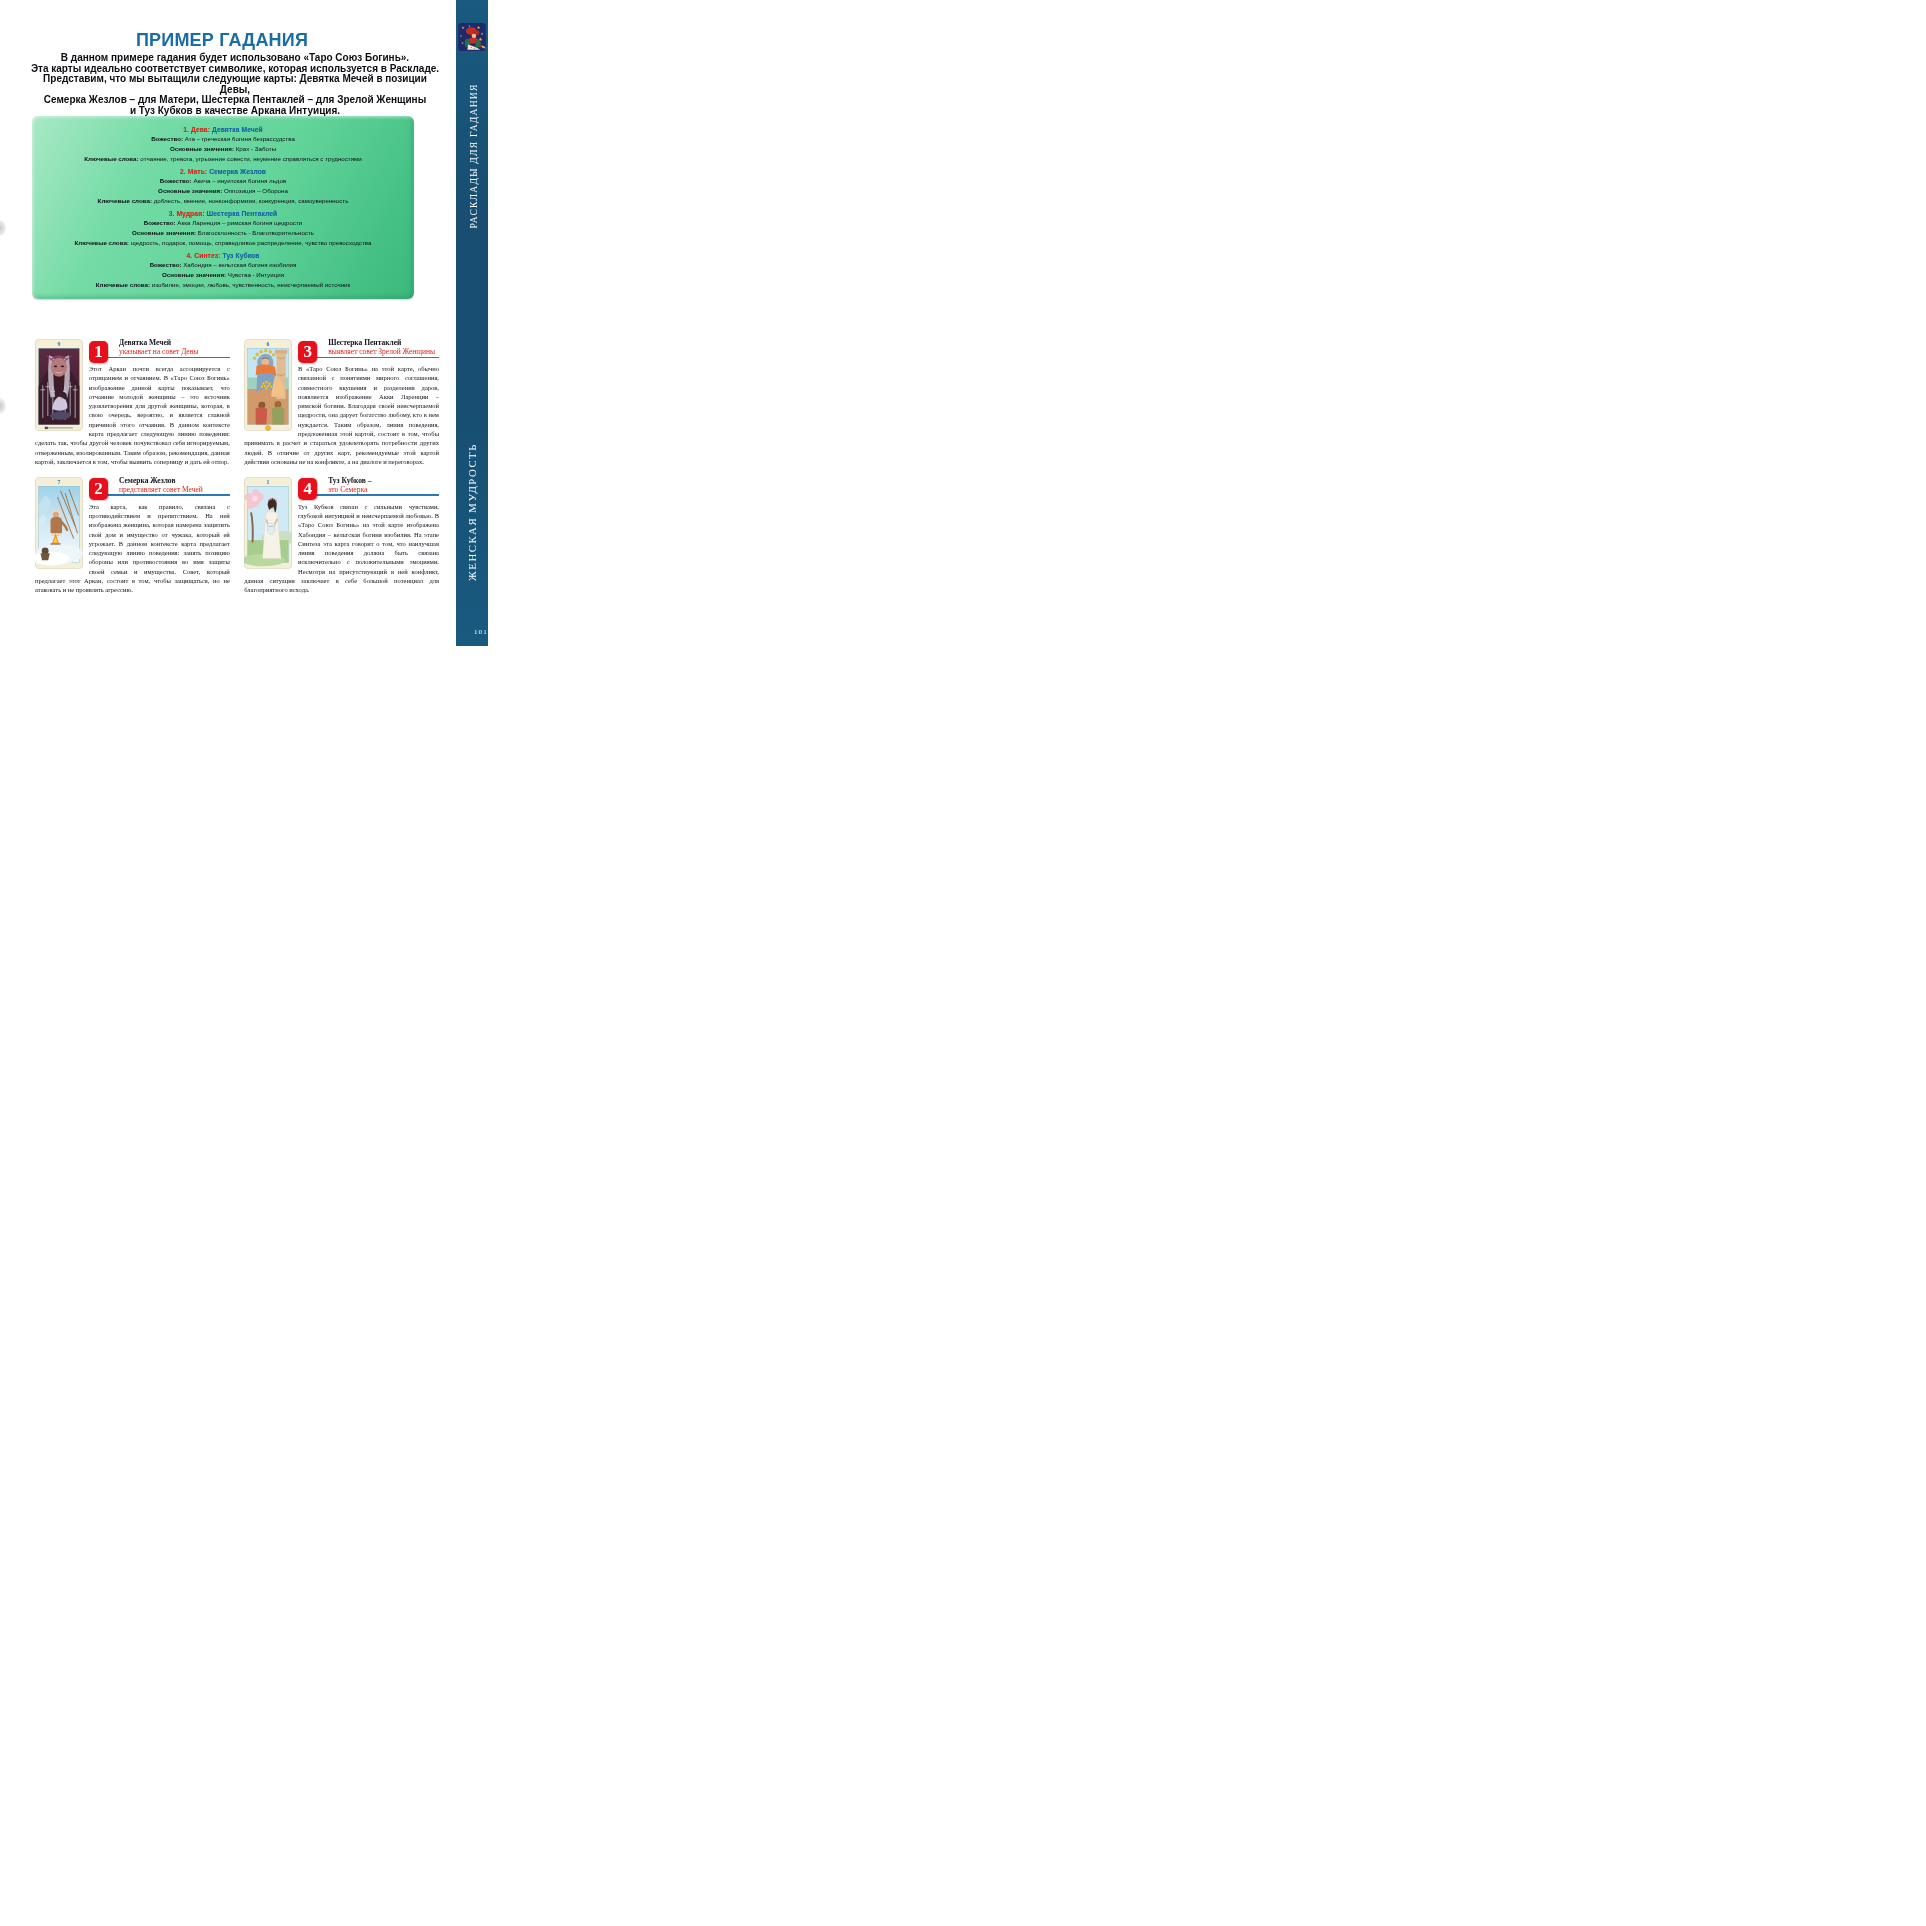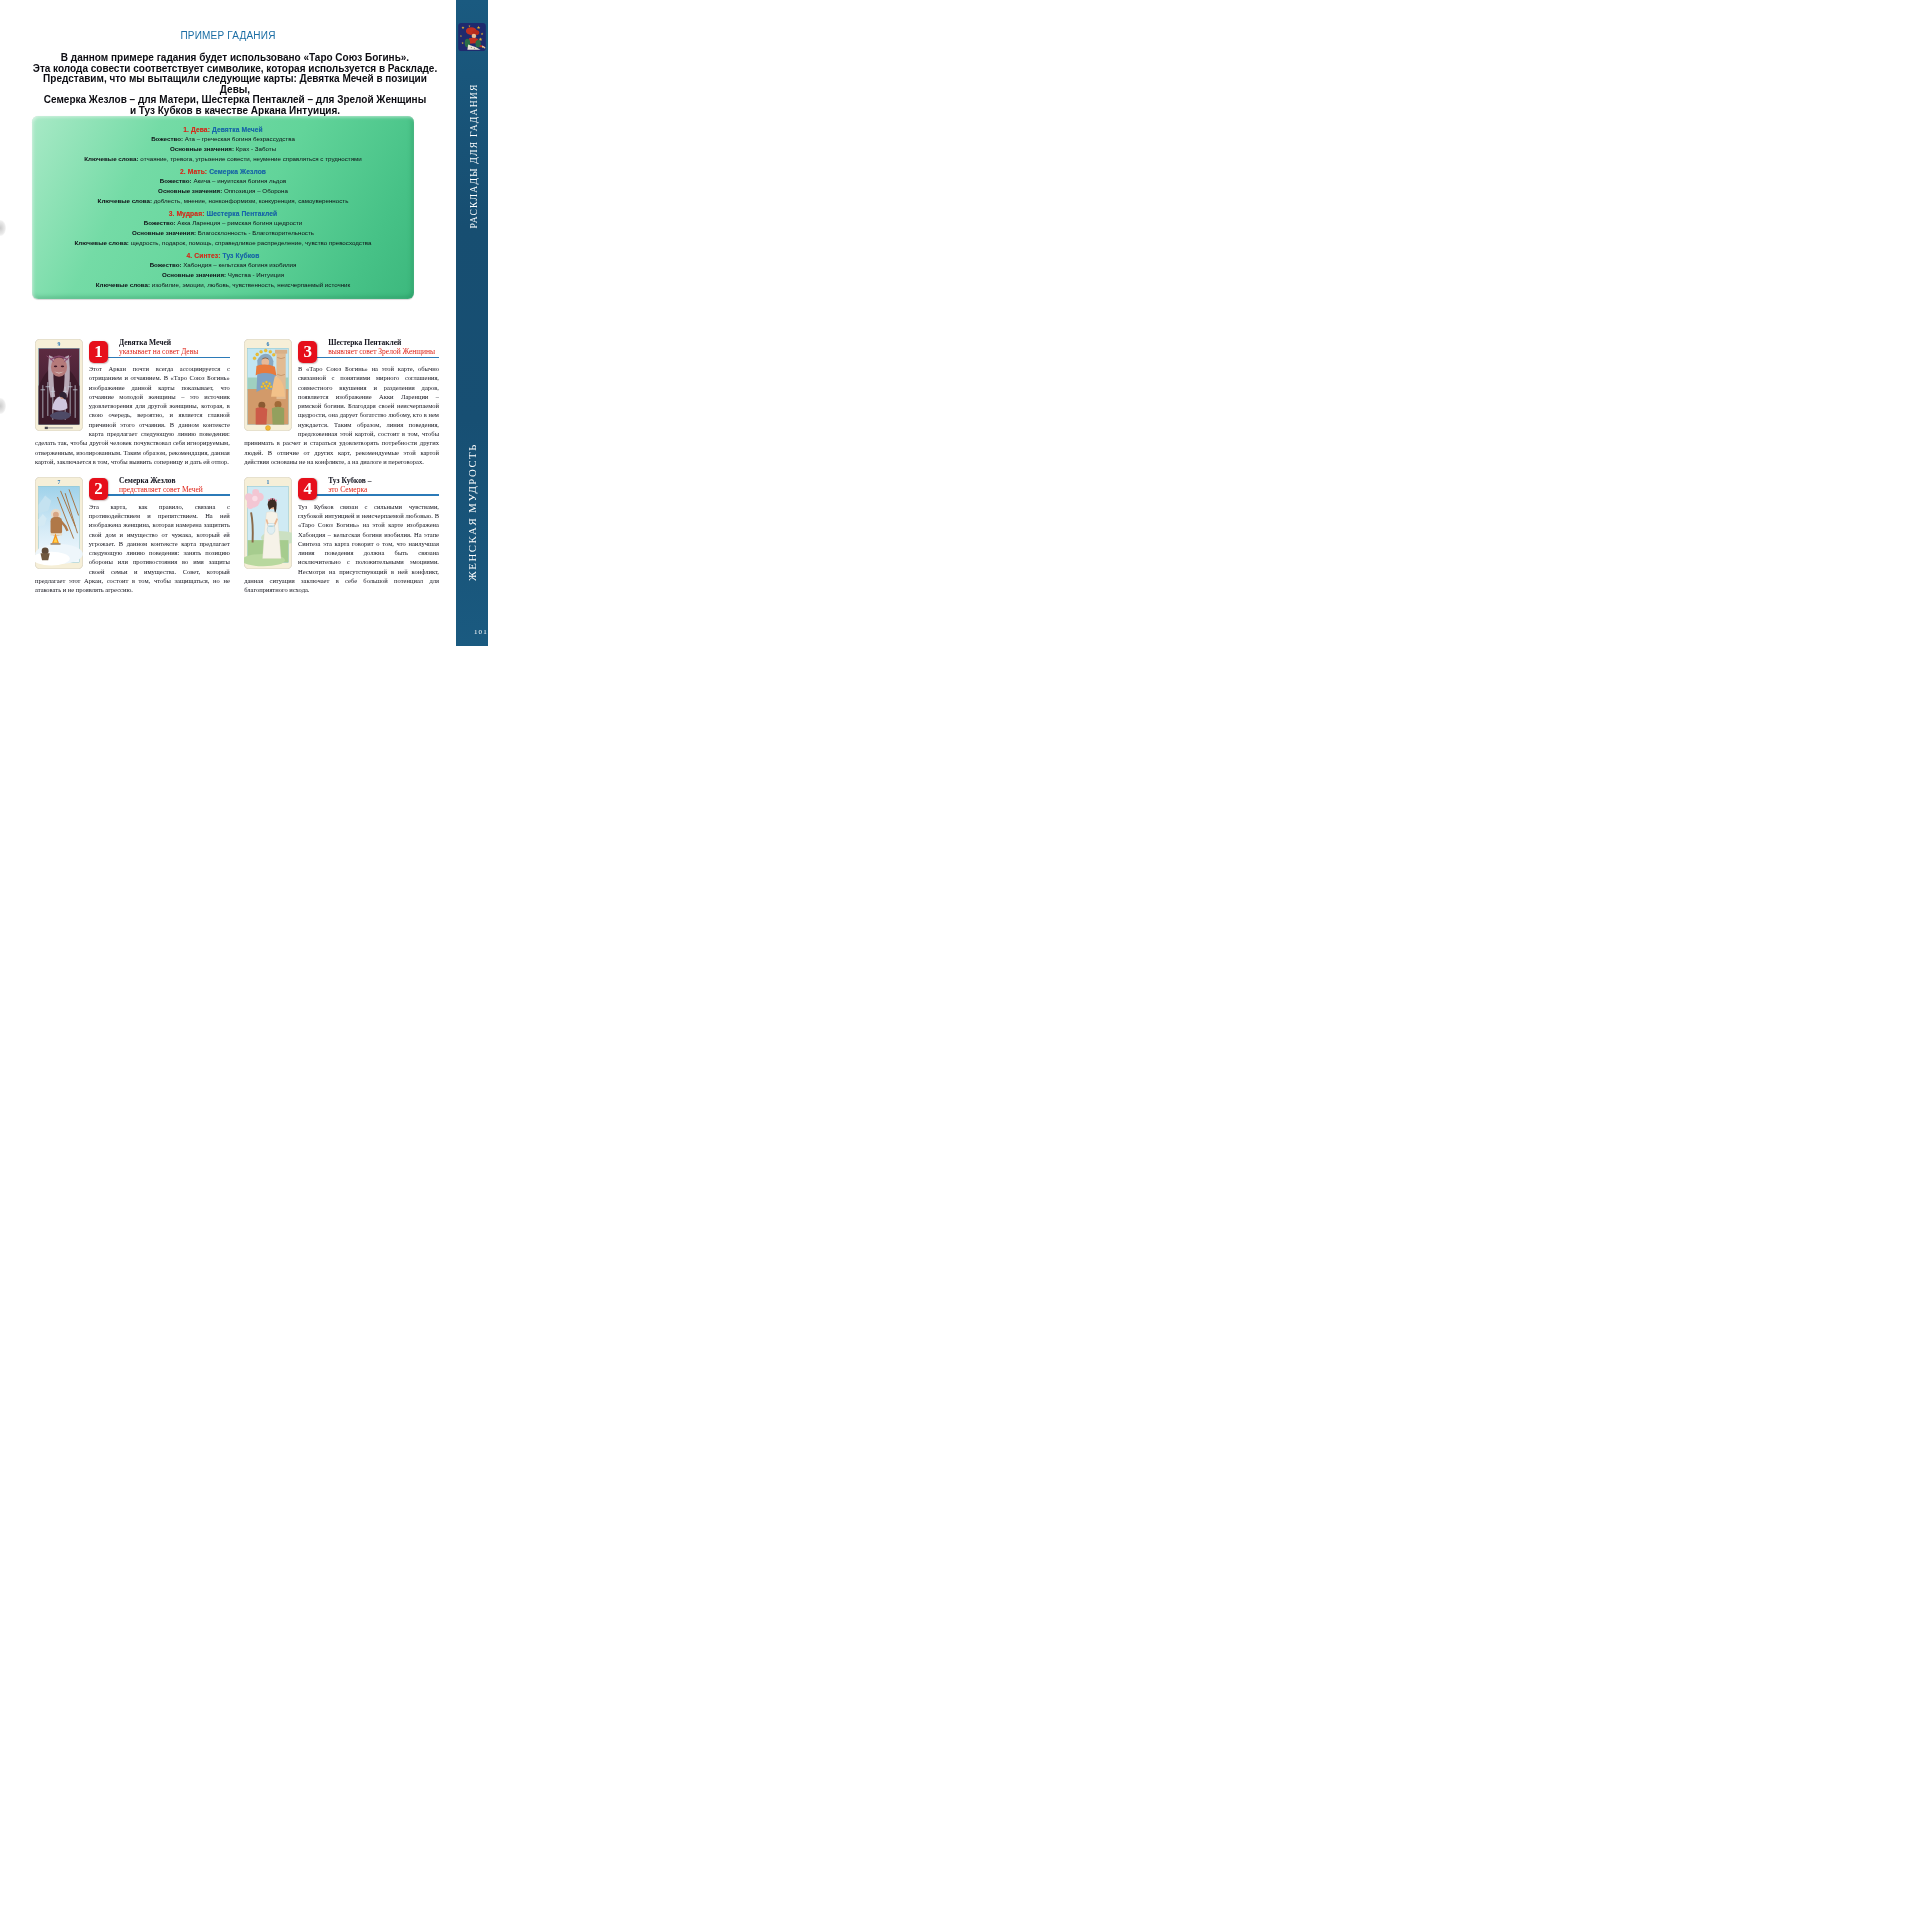--- a/index.html
+++ b/index.html
@@ -17,22 +17,22 @@
   .page-num{position:absolute;left:0;width:100%;top:628px;text-align:right;color:#ffffff;
             font-family:"Liberation Serif",serif;font-size:7px;letter-spacing:1.2px;}
   .corner-art{position:absolute;left:1.9px;top:23px;}
 
   
   .notch{position:absolute;left:-5.4px;width:11.6px;height:16px;border-radius:50%;
          background:radial-gradient(ellipse at center,#c2c2c2 0%,#e6e6e6 55%,#ffffff 78%);opacity:.85;}
   .notch-1{top:220px;} .notch-2{top:398px;}
 
   
-  .page-title{position:absolute;left:26px;width:404px;top:30px;text-align:center;
-              font-size:10px;font-weight:normal;color:#1a6da4;letter-spacing:0.2px;}
+  .page-title{position:absolute;left:20px;width:404px;top:30px;text-align:center;
+              font-size:18px;font-weight:bold;color:#1a6da4;letter-spacing:0.2px;}
   .intro{position:absolute;left:29px;width:412px;top:53px;text-align:center;
          font-weight:bold;font-size:10px;line-height:10.6px;color:#0c0c12;}
 
   
   .green-panel{position:absolute;left:32px;top:116px;width:382px;height:183px;box-sizing:border-box;
       border-radius:6.2px;padding:4.6px 7px;display:flex;flex-direction:column;justify-content:space-evenly;
       background:linear-gradient(118deg,#a8e9c6 0%,#74dba6 28%,#62d49a 58%,#47c287 85%,#3cb87d 100%);
       box-shadow:inset 1.2px 1.2px 3.1px rgba(255,255,255,.55), inset -1.9px -2.3px 4.6px rgba(0,100,55,.28),
                  0 0.4px 0.8px rgba(0,0,0,.15);
       text-align:center;}
@@ -65,21 +65,21 @@
 
 <div class="page">
 
   <div class="notch notch-1"></div>
   <div class="notch notch-2"></div>
 
   <div class="page-title">ПРИМЕР ГАДАНИЯ</div>
 
   <div class="intro">
     <div>В данном примере гадания будет использовано «Таро Союз Богинь».</div>
-    <div>Эта колода совести соответствует символике, которая используется в Раскладе.</div>
+    <div>Эта карты идеально соответствует символике, которая используется в Раскладе.</div>
     <div>Представим, что мы вытащили следующие карты: Девятка Мечей в позиции Девы,</div>
     <div>Семерка Жезлов – для Матери, Шестерка Пентаклей – для Зрелой Женщины</div>
     <div>и Туз Кубков в качестве Аркана Интуиция.</div>
   </div>
 
   <div class="green-panel">
 
     <div class="gb-entry">
       <div class="gb-title">
         <span class="gb-red">1.</span>

